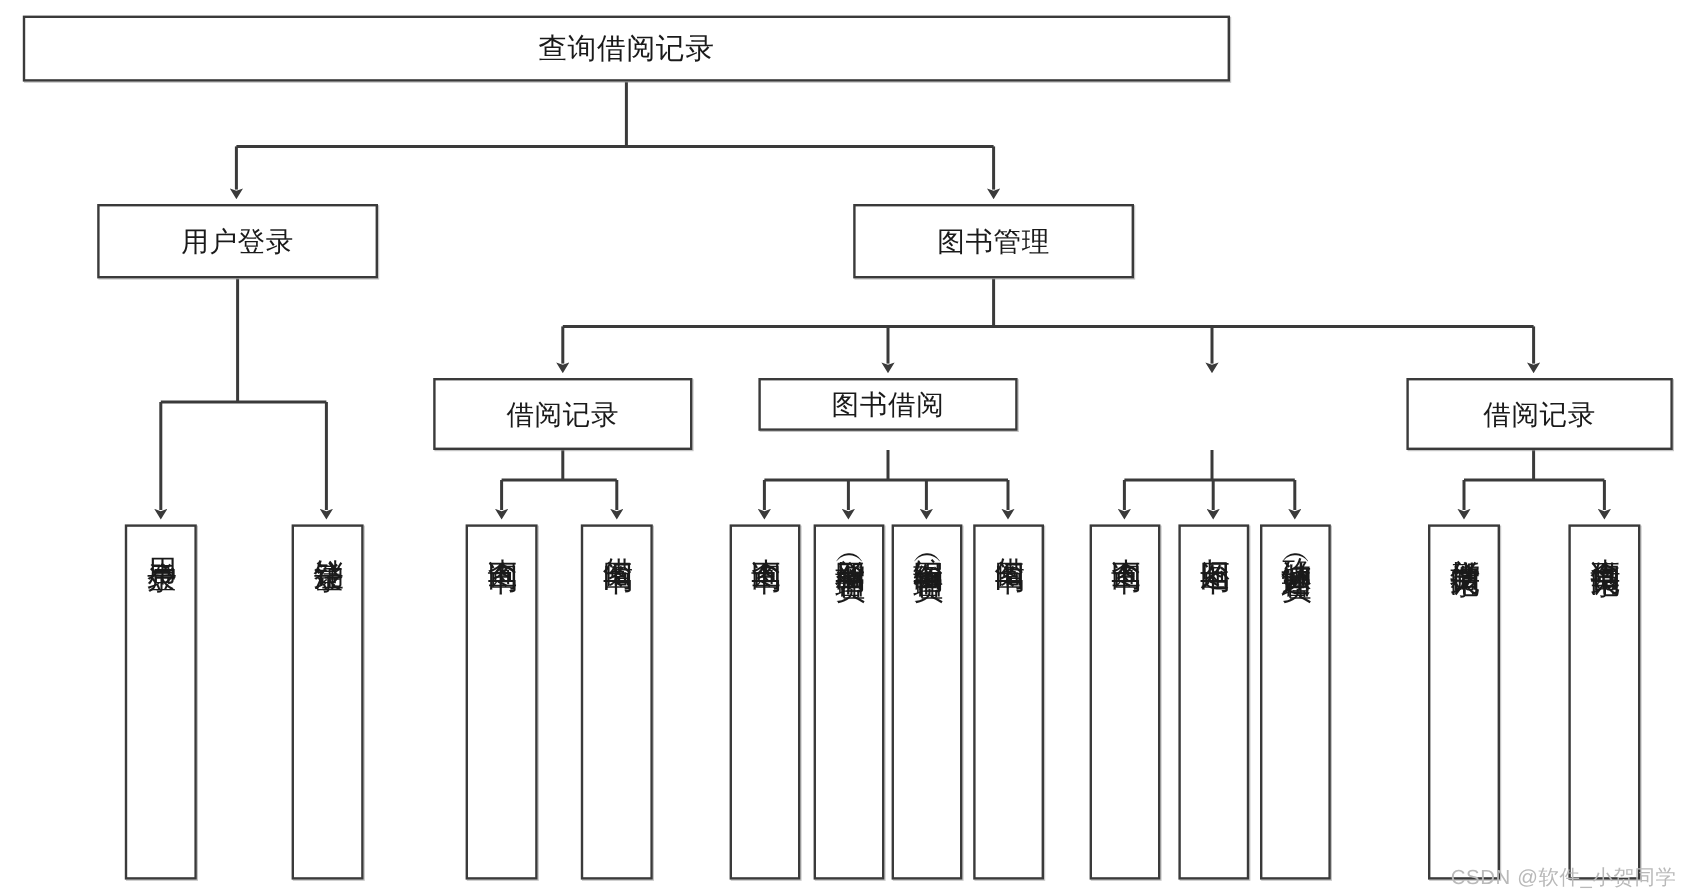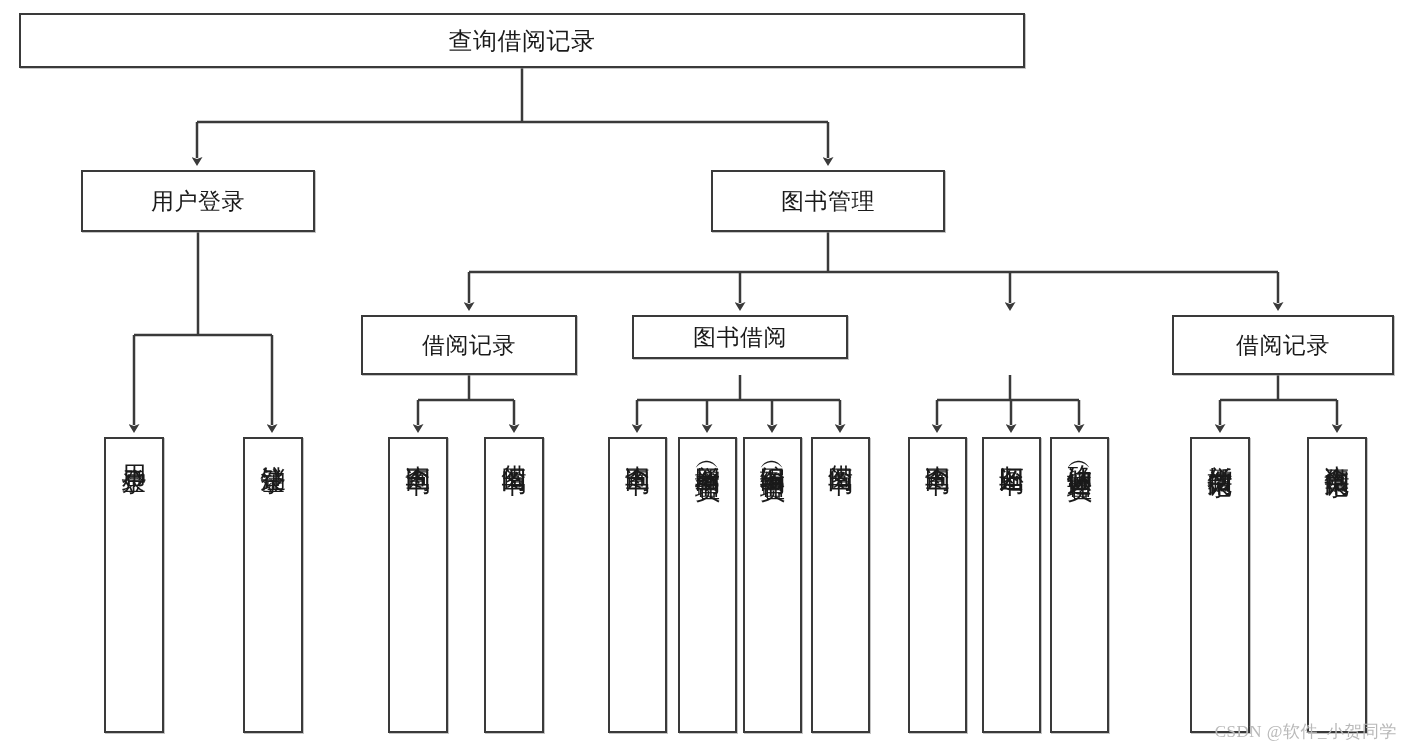--- a/index.html
+++ b/index.html
@@ -62,21 +62,21 @@
     white-space: nowrap;
   }
   #watermark {
     position: absolute;
     right: 8px;
     bottom: 4px;
     font-size: 17px;
     color: #b9b9b9;
     letter-spacing: 0.5px;
     white-space: nowrap;
-    font-family: Liberation Serif, serif;
+    font-family: Liberation Sans, sans-serif;
   }
 </style>
 </head>
 <body>
 
 <div id="canvas">
 
   <svg id="connectors" viewBox="0 0 1405 747" xmlns="http://www.w3.org/2000/svg">
     <defs>
       <marker id="arrow" markerWidth="9" markerHeight="11" refX="1" refY="5.5" orient="auto" markerUnits="userSpaceOnUse">

